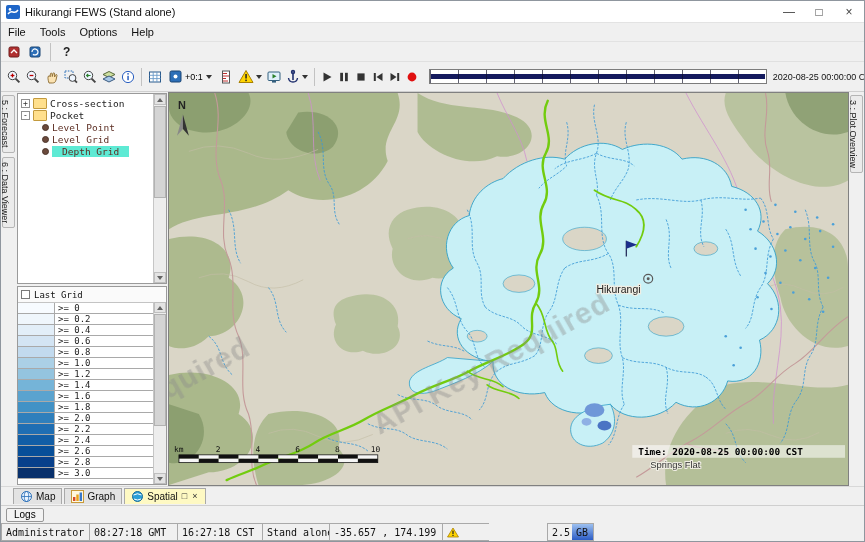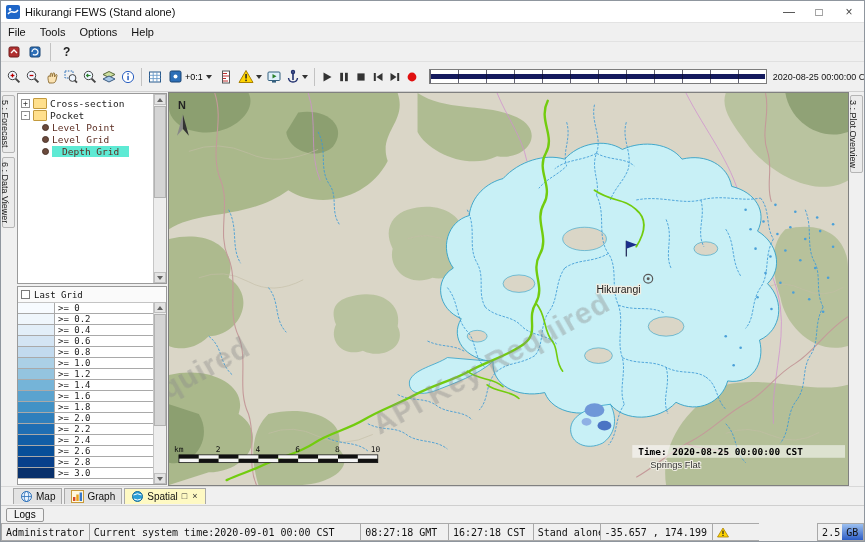--- a/index.html
+++ b/index.html
@@ -632,21 +632,20 @@
       <span class="mini-btn">×</span>
     </div>
   </div>
 
   <div class="logs-row">
     <button class="logs-btn">Logs</button>
   </div>
 
   <div class="statusbar">
     <div class="scell w1">Administrator</div>
-    <div class="scell w2">Current system time:2020-09-01 00:00 CST</div>
     <div class="scell w3">08:27:18 GMT</div>
     <div class="scell w4">16:27:18 CST</div>
     <div class="scell w5">Stand alone</div>
     <div class="scell w6">-35.657 , 174.199</div>
     <div class="scell w7">
       <svg width="12" height="11" viewBox="0 0 12 11">
         <polygon points="6,1 11.5,10 0.5,10" fill="#ffd400" stroke="#a88000" stroke-width="0.8"></polygon>
         <rect x="5.4" y="3.6" width="1.2" height="3.4" fill="#222"></rect>
         <rect x="5.4" y="7.8" width="1.2" height="1.2" fill="#222"></rect>
       </svg>

